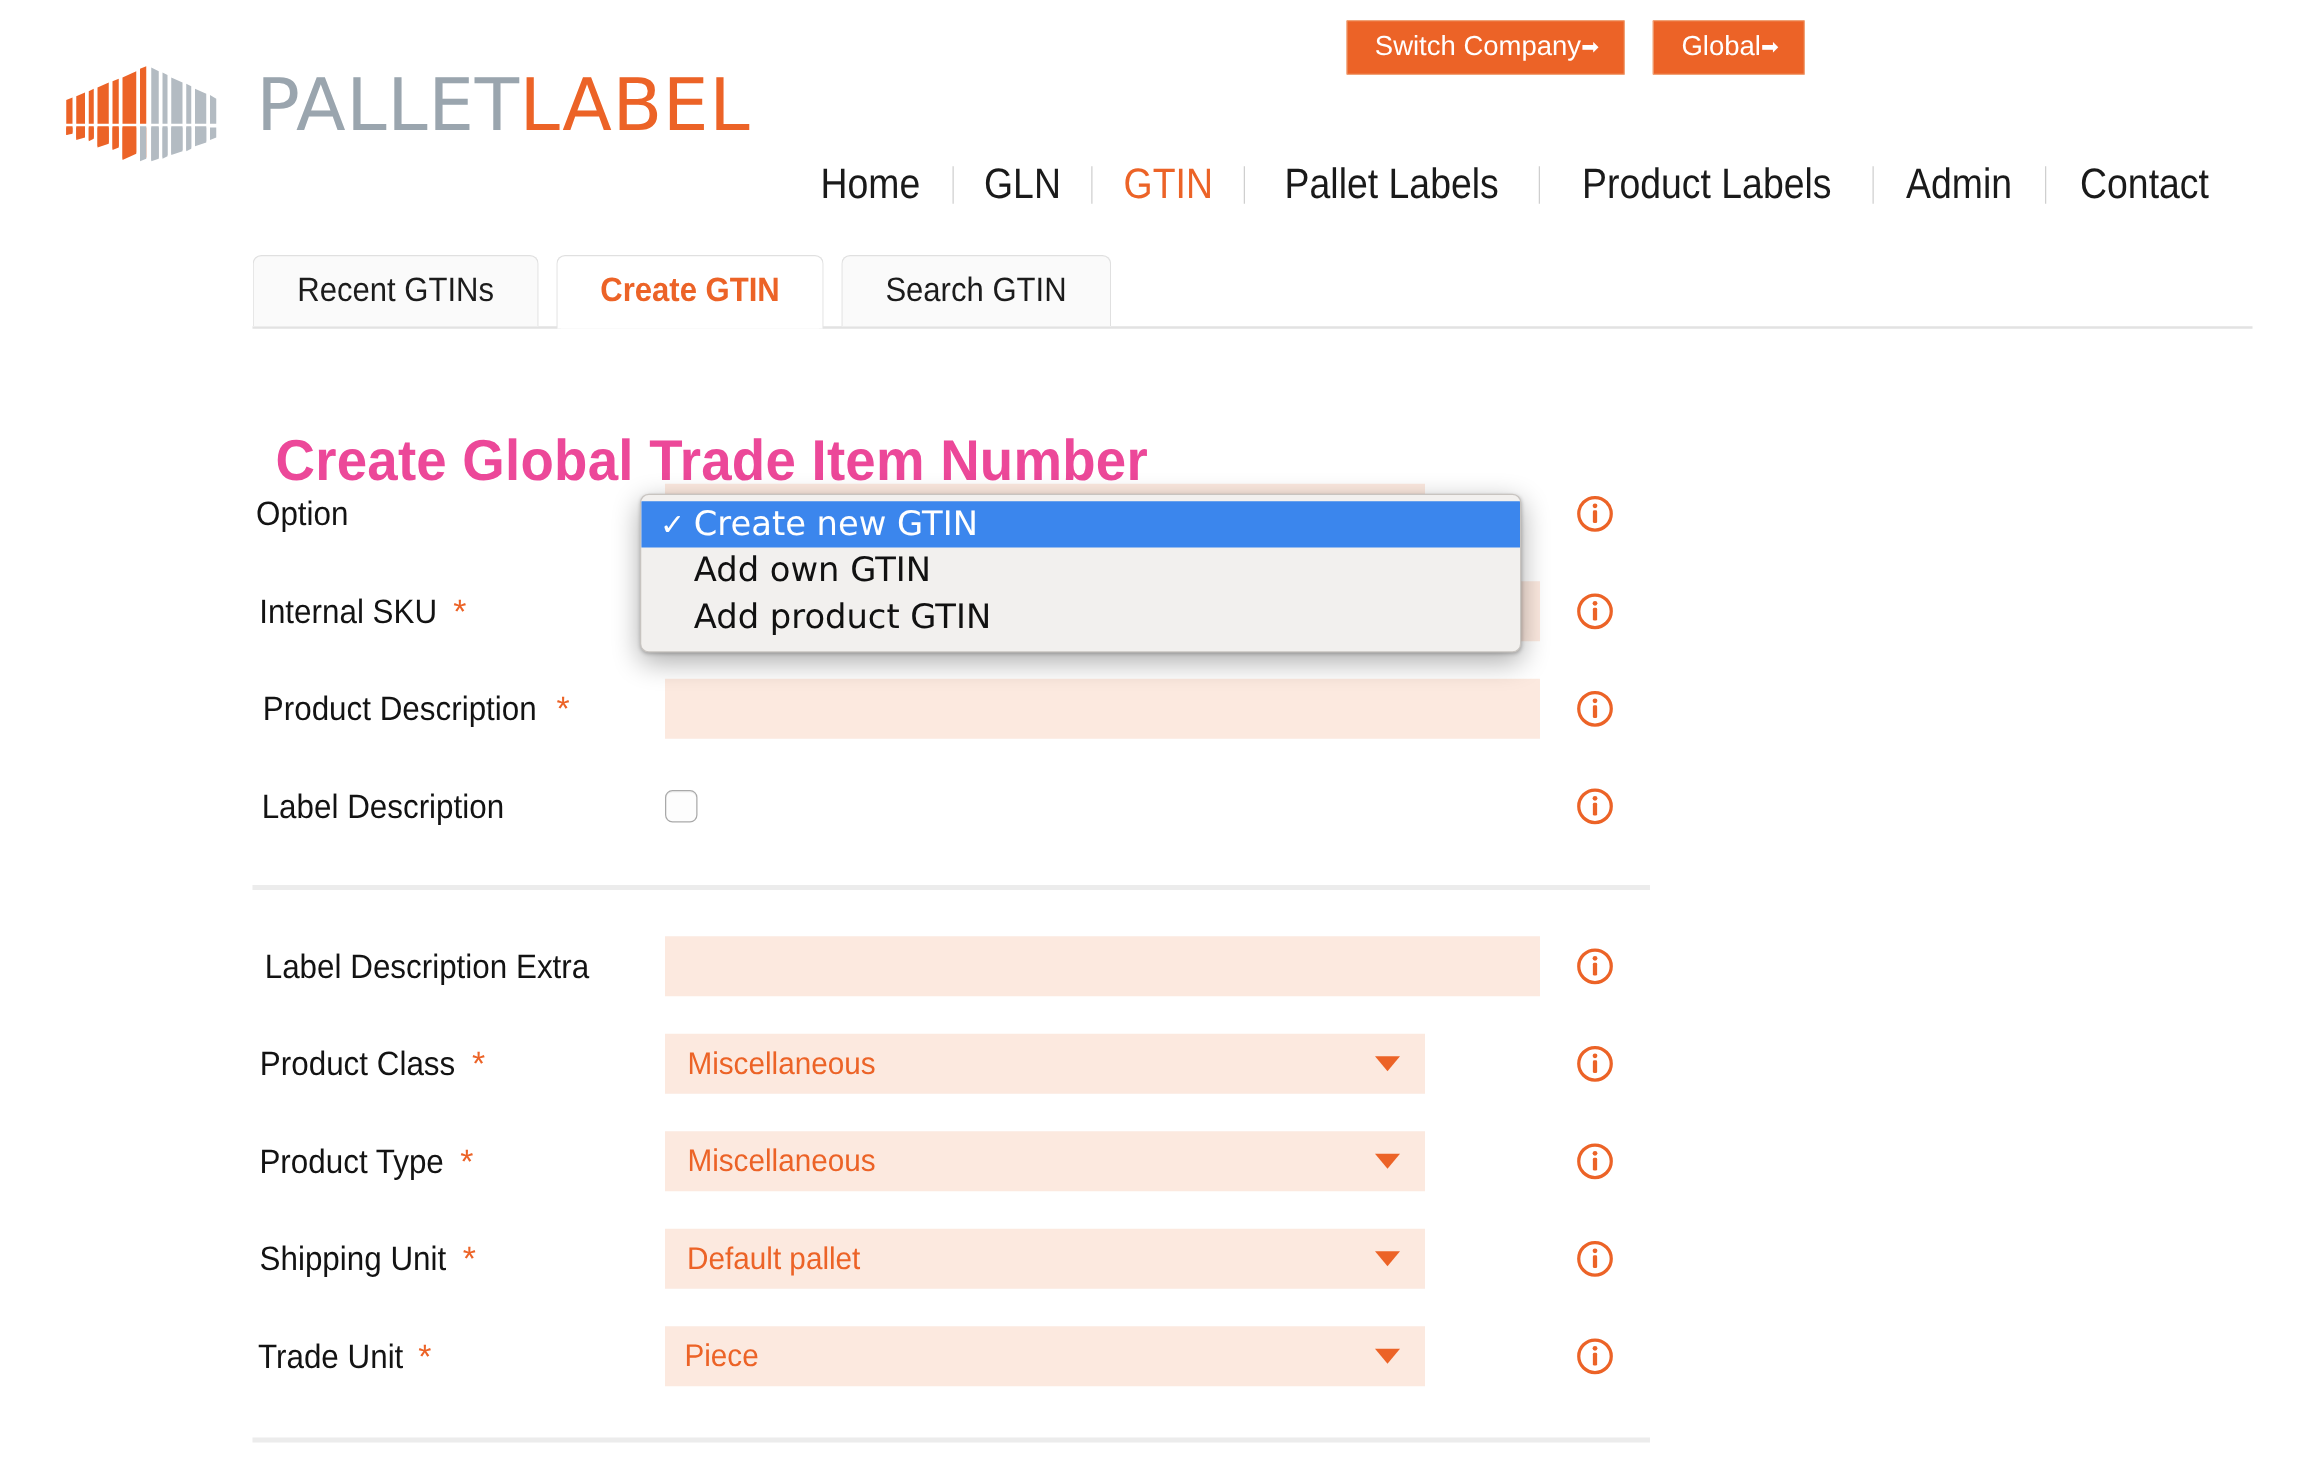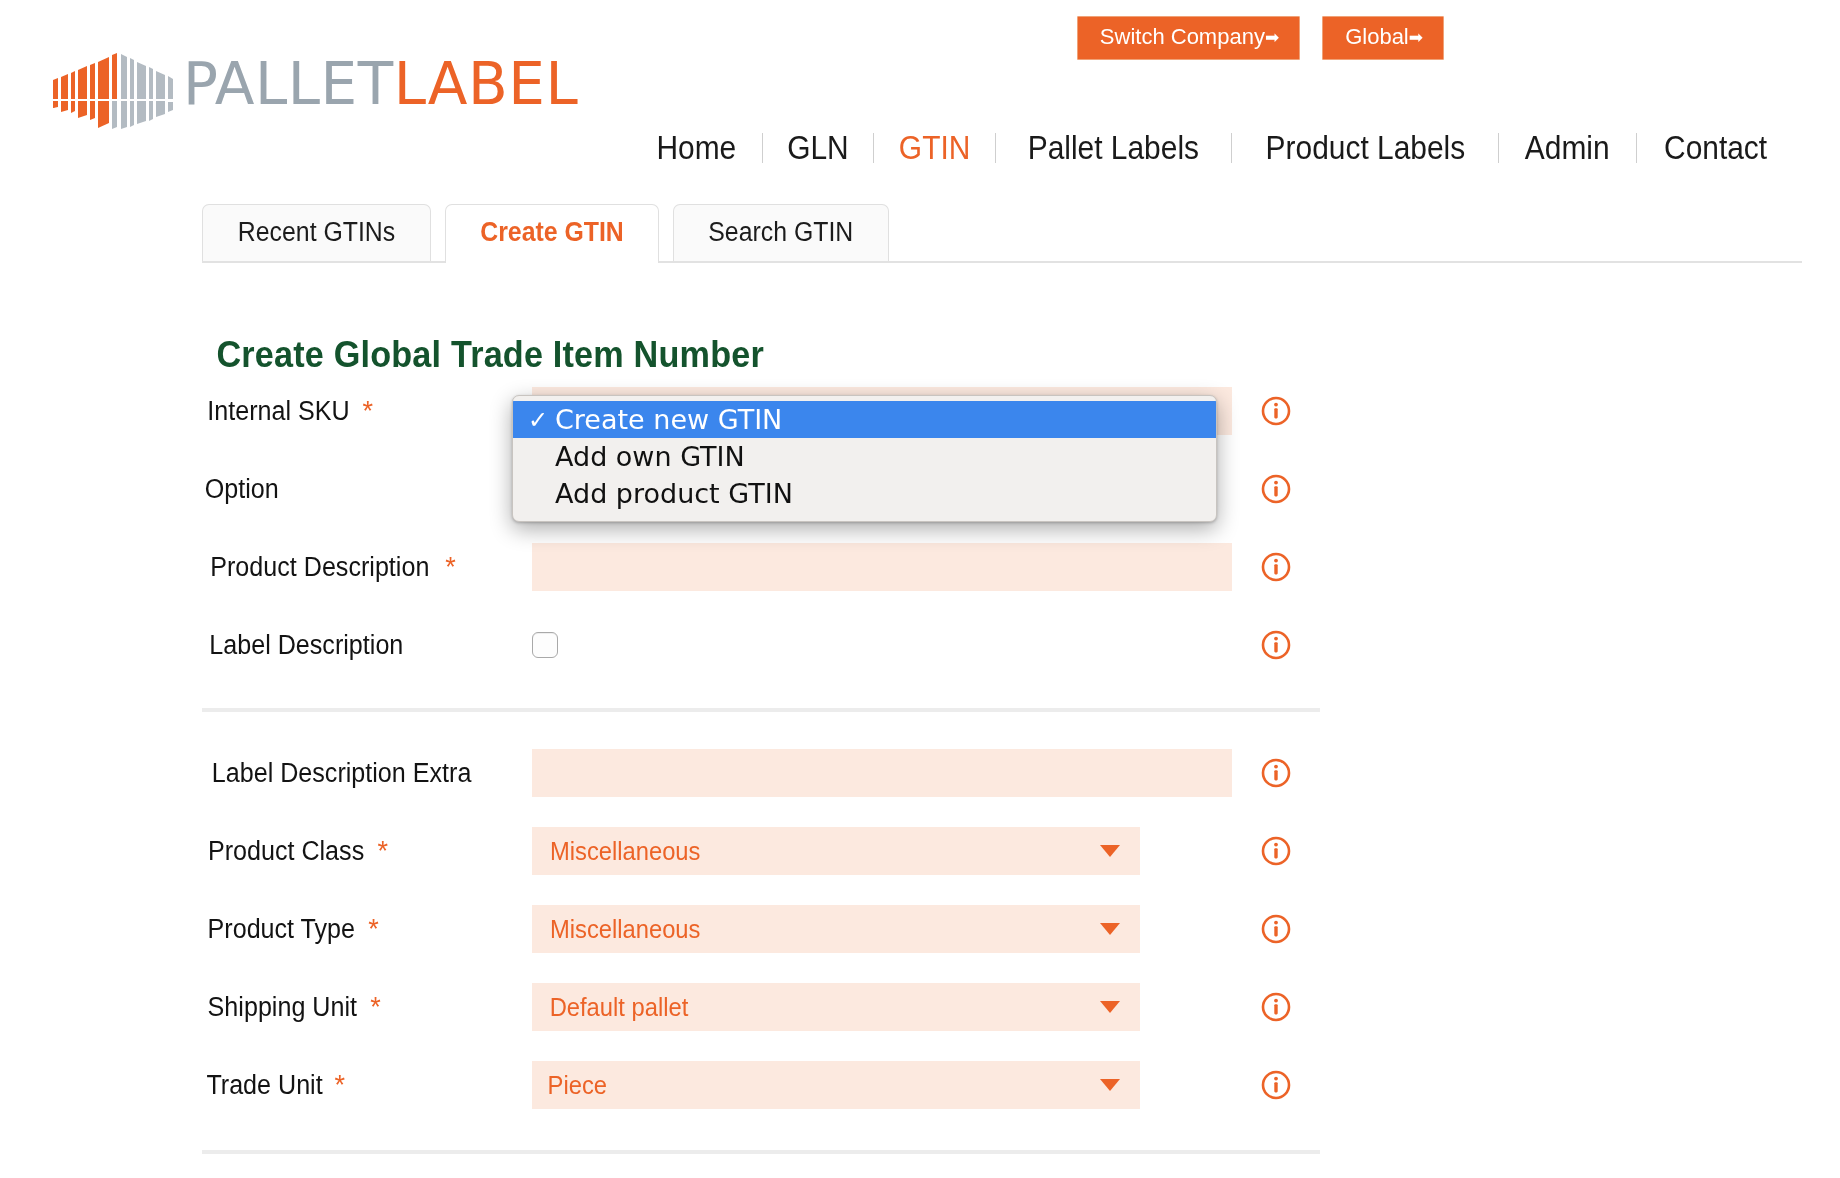--- a/index.html
+++ b/index.html
@@ -27,21 +27,21 @@
     display: flex; align-items: center; 
     white-space: nowrap;
     cursor: pointer;
     border-radius: 1px;
   }
   .btn-action .arrow-icon { font-size: 17px; line-height: 1; }
 
   
   .logo-wrap {
     position: absolute; left: 45px; top: 38px;
-    display: flex; align-items: center; 
+    display: flex; align-items: center; gap: 22px;
   }
   .logo-mark { width: 138px; height: 92px; display:block; }
   .logo-text { font-size: 58px; letter-spacing: 0.5px; font-weight: 400; white-space: nowrap;
                font-family: "DejaVu Sans", sans-serif; }
   .logo-text .lt-pallet { color: #9aa5ae; }
   .logo-text .lt-label  { color: #EC6327; }
 
   
   .mainnav {
     position: absolute; right: 46px; top: 128px;
@@ -88,21 +88,21 @@
     font-weight: 700;
     border-color: #e0e0e0;
     z-index: 3;
     margin-bottom: -2px;
     padding-bottom: 15px;
   }
 
   
   .page-title {
     position: absolute; left: 202px; top: 310px;
-    font-size: 36px; font-weight: 700; color: #14532d;
+    font-size: 46px; font-weight: 700; color: #ec4899;
     font-family: "Liberation Sans Narrow","Liberation Sans", sans-serif;
     font-stretch: condensed;
     letter-spacing: 0.2px;
   }
   .page-title span { display:inline-block; transform: scaleX(0.95); }
 
   
   .form {
     position: absolute; left: 202px; top: 372px; width: 1300px;
   }
@@ -290,47 +290,47 @@
     <div class="tab"><span>Recent GTINs</span></div>
     <div class="tab active"><span>Create GTIN</span></div>
     <div class="tab"><span>Search GTIN</span></div>
   </div>
 
   <h1 class="page-title"><span>Create Global Trade Item Number</span></h1>
 
   <div class="form">
 
     <div class="frow">
-      <div class="flabel"><i>Internal SKU</i> <span class="req">*</span></div>
-      <div class="fctl">
-        <input class="txtinput" type="text" value="" style="">
-      </div>
-      <svg class="info-icon" viewBox="0 0 32 32">
-        <circle cx="16" cy="16" r="13" fill="none" stroke="#EC6327" stroke-width="2.6"></circle>
-        <circle cx="16" cy="9.6" r="1.9" fill="#EC6327"></circle>
-        <rect x="14.3" y="13.2" width="3.4" height="10.2" rx="1.1" fill="#EC6327"></rect>
-      </svg>
-    </div>
-
-    <div class="frow">
       <div class="flabel"><i>Option</i></div>
       <div class="fctl">
         <div class="selctl">
           <span class="selval">Create new GTIN</span>
           <span class="caret"></span>
         </div>
       </div>
       <svg class="info-icon" viewBox="0 0 32 32">
         <circle cx="16" cy="16" r="13" fill="none" stroke="#EC6327" stroke-width="2.6"></circle>
         <circle cx="16" cy="9.6" r="1.9" fill="#EC6327"></circle>
         <rect x="14.3" y="13.2" width="3.4" height="10.2" rx="1.1" fill="#EC6327"></rect>
       </svg>
     </div>
 
     <div class="frow">
+      <div class="flabel"><i>Internal SKU</i> <span class="req">*</span></div>
+      <div class="fctl">
+        <input class="txtinput" type="text" value="" style="">
+      </div>
+      <svg class="info-icon" viewBox="0 0 32 32">
+        <circle cx="16" cy="16" r="13" fill="none" stroke="#EC6327" stroke-width="2.6"></circle>
+        <circle cx="16" cy="9.6" r="1.9" fill="#EC6327"></circle>
+        <rect x="14.3" y="13.2" width="3.4" height="10.2" rx="1.1" fill="#EC6327"></rect>
+      </svg>
+    </div>
+
+    <div class="frow">
       <div class="flabel"><i>Product Description</i> <span class="req">*</span></div>
       <div class="fctl">
         <input class="txtinput" type="text" value="" style="">
       </div>
       <svg class="info-icon" viewBox="0 0 32 32">
         <circle cx="16" cy="16" r="13" fill="none" stroke="#EC6327" stroke-width="2.6"></circle>
         <circle cx="16" cy="9.6" r="1.9" fill="#EC6327"></circle>
         <rect x="14.3" y="13.2" width="3.4" height="10.2" rx="1.1" fill="#EC6327"></rect>
       </svg>
     </div>

